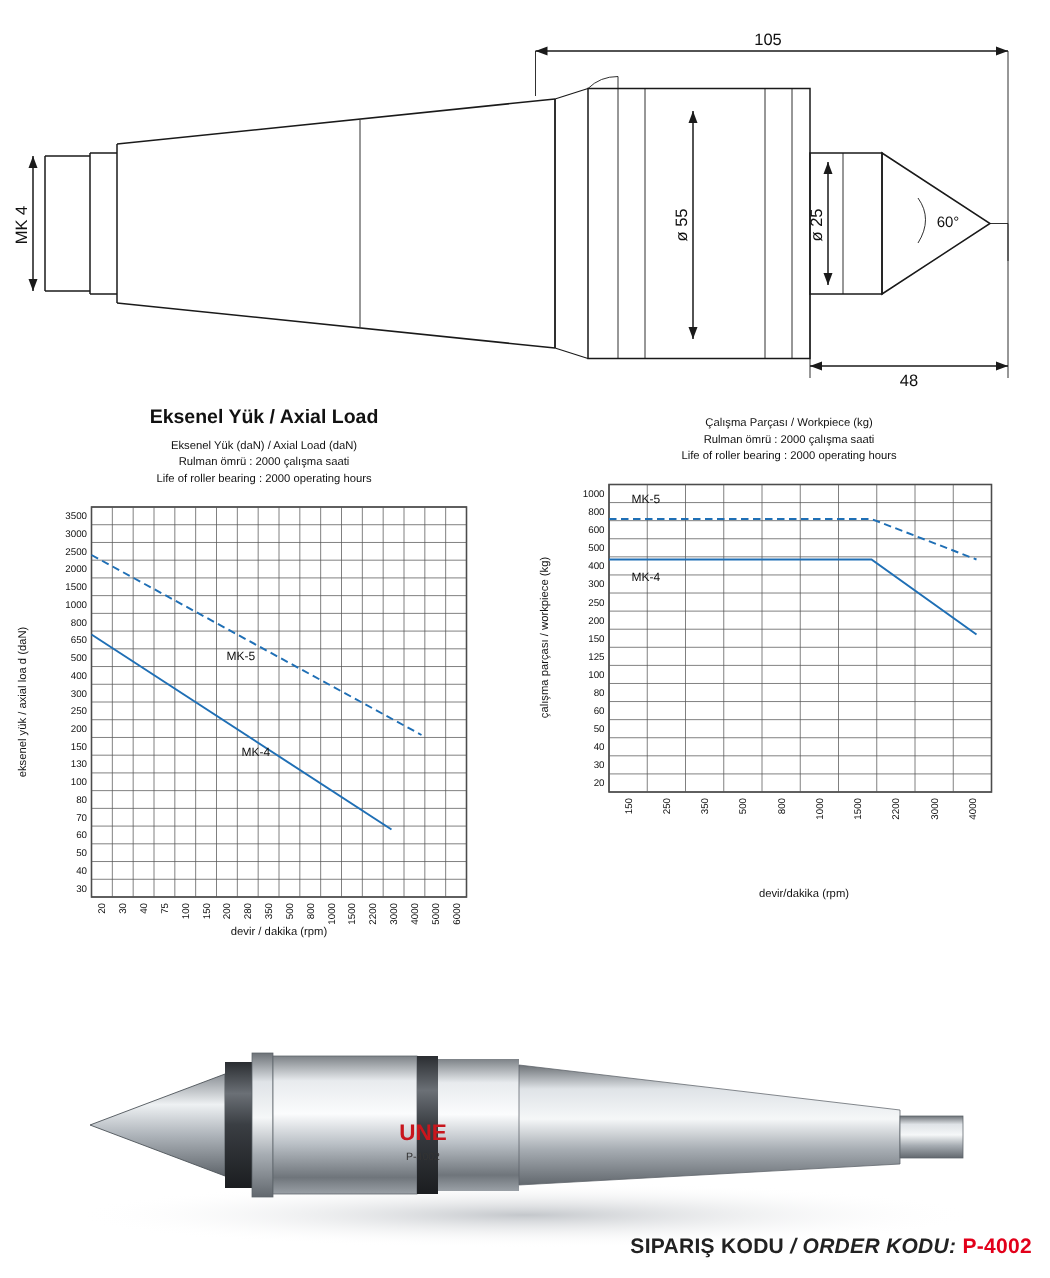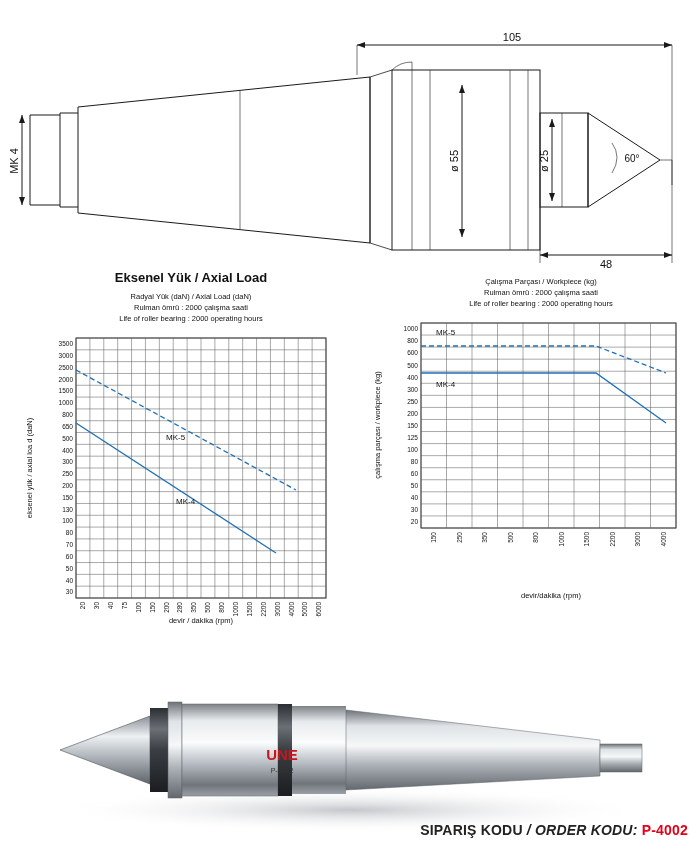--- a/index.html
+++ b/index.html
@@ -6,22 +6,22 @@
   body{
     width:700px;height:852px;
     background:#ffffff;
     font-family:"Liberation Sans",sans-serif;
     color:#111;
     position:relative;
     overflow:hidden;
   }
   .abs{position:absolute;}
   svg{display:block;}
-  .tech-drawing{position:absolute;left:0;top:15px;width:644px;height:265px;}
-  .charts{position:absolute;left:16px;top:270px;width:604px;height:400px;}
+  .tech-drawing{position:absolute;left:0;top:4px;width:644px;height:265px;}
+  .charts{position:absolute;left:1px;top:270px;width:604px;height:400px;}
   .photo{position:absolute;left:0;top:660px;width:700px;height:192px;}
 
   .chart-title{
     font-size:13px;font-weight:bold;text-align:center;
   }
   .chart-sub{
     font-size:7.5px;text-align:center;line-height:11px;
   }
   .order-code{
     position:absolute;
@@ -106,21 +106,21 @@
   <text x="632" y="147" font-size="10" fill="#111" text-anchor="middle">60°</text>
   <text x="18" y="146" font-size="11" fill="#111" text-anchor="middle" transform="rotate(-90 18 146)">MK 4</text>
 </svg>
 </div>
 
 <div class="charts">
 
   <div class="abs" style="left:0;top:0;width:350px;">
     <div class="chart-title">Eksenel Yük / Axial Load</div>
     <div class="chart-sub" style="margin-top:6px;">
-      <div>Radyal Yük (daN) / Axial Load (daN)</div>
+      <div>Eksenel Yük (daN) / Axial Load (daN)</div>
       <div>Rulman ömrü : 2000 çalışma saati</div>
       <div>Life of roller bearing : 2000 operating hours</div>
     </div>
 
     <svg width="350" height="300" viewBox="0 0 350 300" style="margin-top:4px;">
 
       <rect x="60" y="10" width="250" height="260" fill="#fff" stroke="#333" stroke-width="1"></rect>
       <g id="axial-grid" stroke="#555" stroke-width="0.5">
           <line x1="60" y1="10" x2="60" y2="270"></line>
           <line x1="73.88888888888889" y1="10" x2="73.88888888888889" y2="270"></line>

